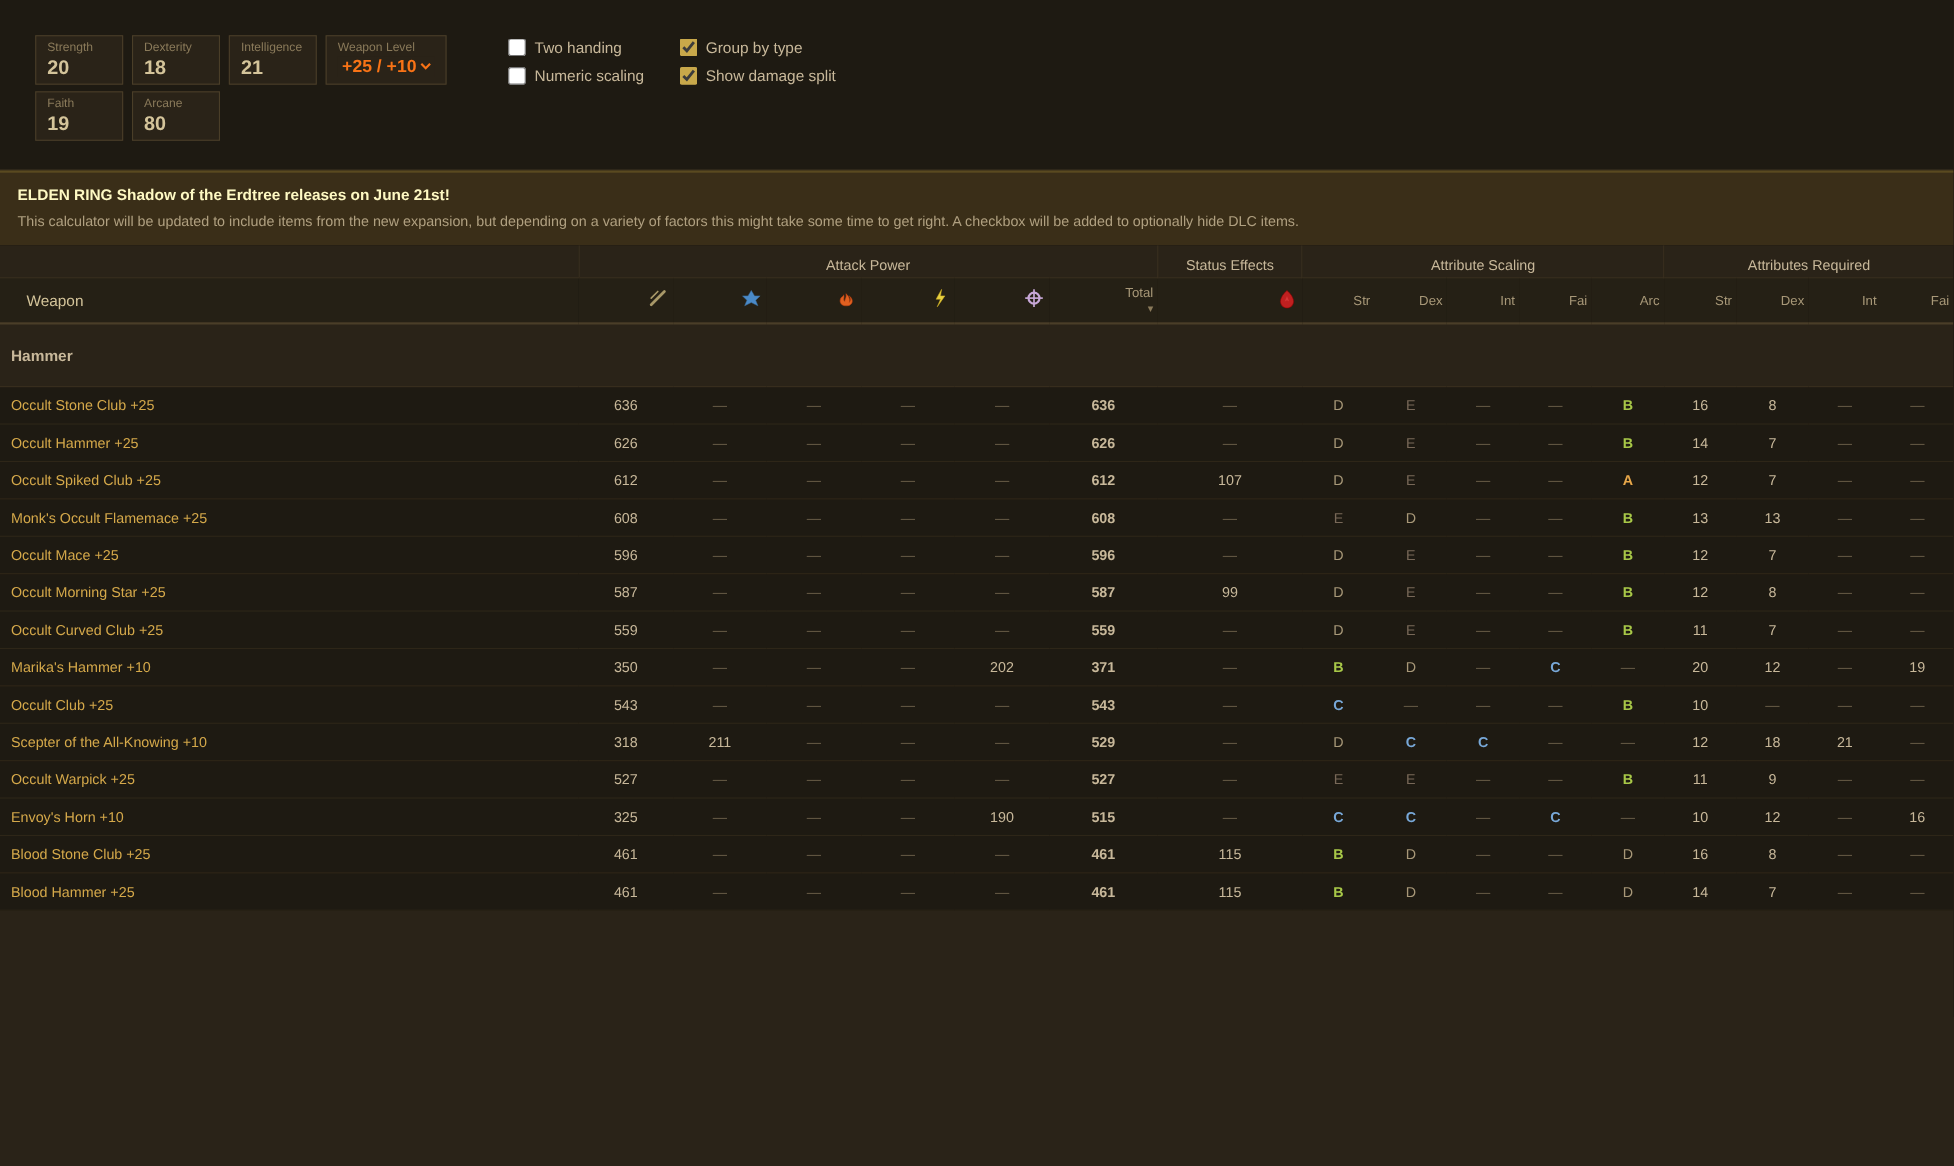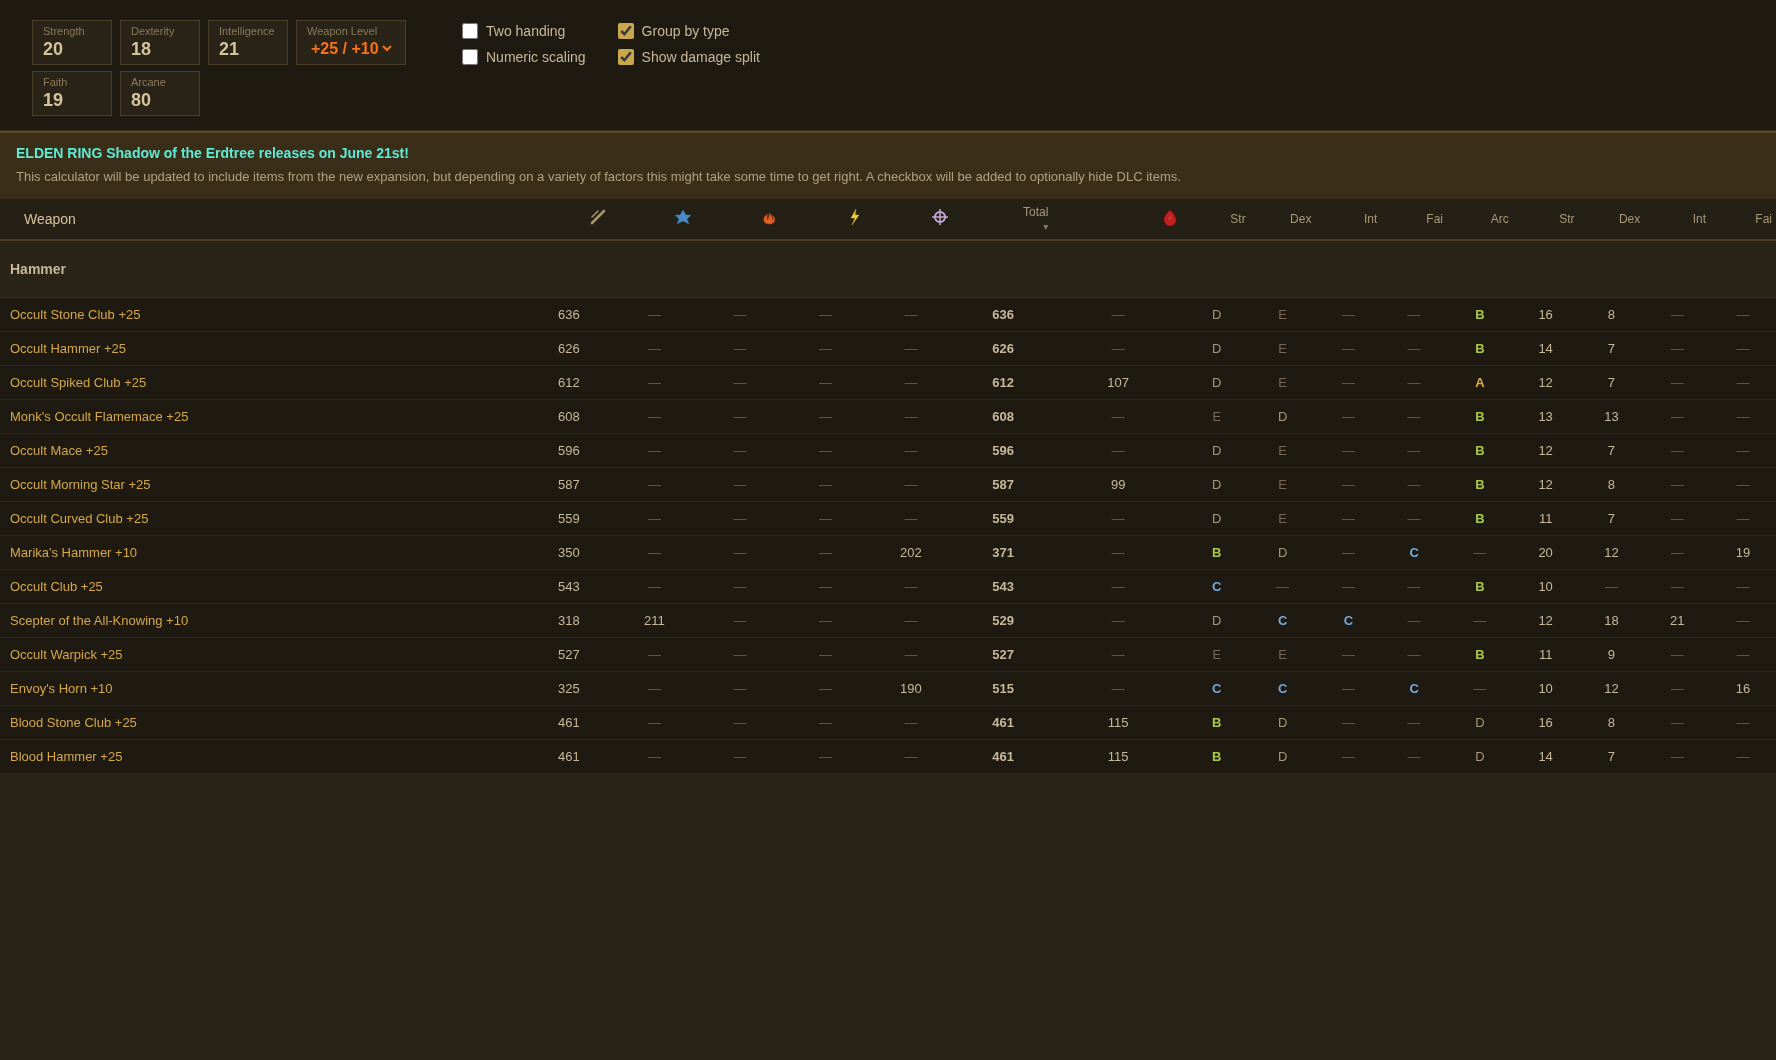--- a/index.html
+++ b/index.html
@@ -7,21 +7,21 @@
       background: #2a2318;
       color: #c8b89a;
       font-family: 'Segoe UI', Arial, sans-serif;
       font-size: 13px;
       min-width: 1776px;
     }
 
     
     .controls-bar {
       background: #1e1a12;
-      padding: 10px 16px;
+      padding: 22px 16px;
       display: flex;
       flex-direction: column;
       gap: 0;
       border-bottom: 1px solid #3a3020;
     }
 
     .stat-box {
       display: flex;
       flex-direction: column;
       background: #2a2318;
@@ -73,21 +73,21 @@
       font-size: 14px;
     }
 
     
     .announcement {
       background: #3a2e18;
       border-top: 2px solid #5a4a20;
       padding: 12px 16px;
     }
     .announcement-title {
-      color: #5eead4;
+      color: #fef9c3;
       font-weight: bold;
       font-size: 14px;
       margin-bottom: 6px;
     }
     .announcement-body {
       color: #b0a080;
       font-size: 13px;
       line-height: 1.5;
     }
 
@@ -279,20 +279,27 @@
         <col class="c-scale">
         <col class="c-scale">
         <col class="c-scale">
       <col class="c-req">
         <col class="c-req">
         <col class="c-req">
         <col class="c-req">
     </colgroup>
     <thead>
 
+      <tr class="col-group-row">
+        <th class="weapon-col"></th>
+        <th colspan="6" class="group-attack">Attack Power</th>
+        <th colspan="1" class="group-status">Status Effects</th>
+        <th colspan="5" class="group-scaling">Attribute Scaling</th>
+        <th colspan="4">Attributes Required</th>
+      </tr>
 
       <tr class="sub-header-row">
         <th class="weapon-col">Weapon</th>
 
         <th>
           <svg width="20" height="20" viewBox="0 0 20 20">
             <line x1="4" y1="16" x2="16" y2="4" stroke="#a89868" stroke-width="2.5" stroke-linecap="round"></line>
             <line x1="4" y1="10" x2="10" y2="4" stroke="#a89868" stroke-width="1.5" stroke-linecap="round"></line>
           </svg>
         </th>

